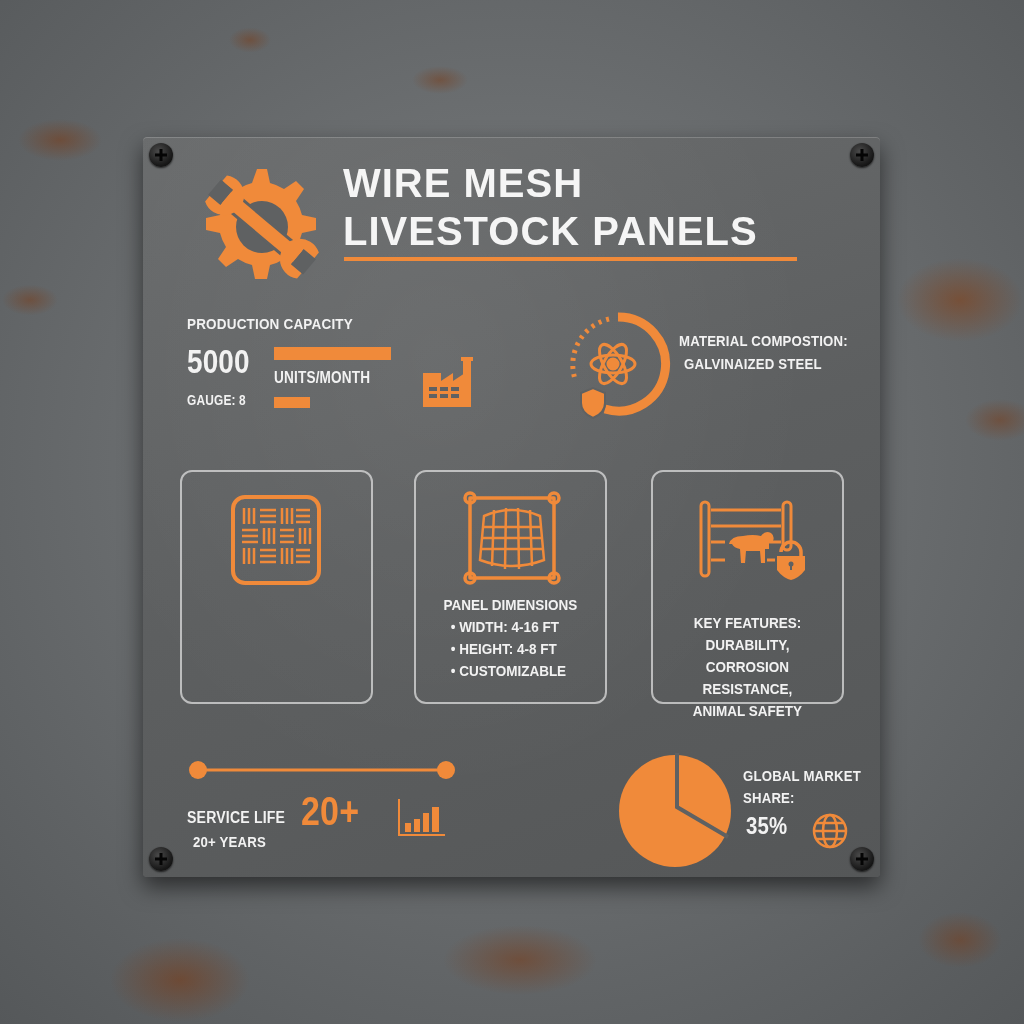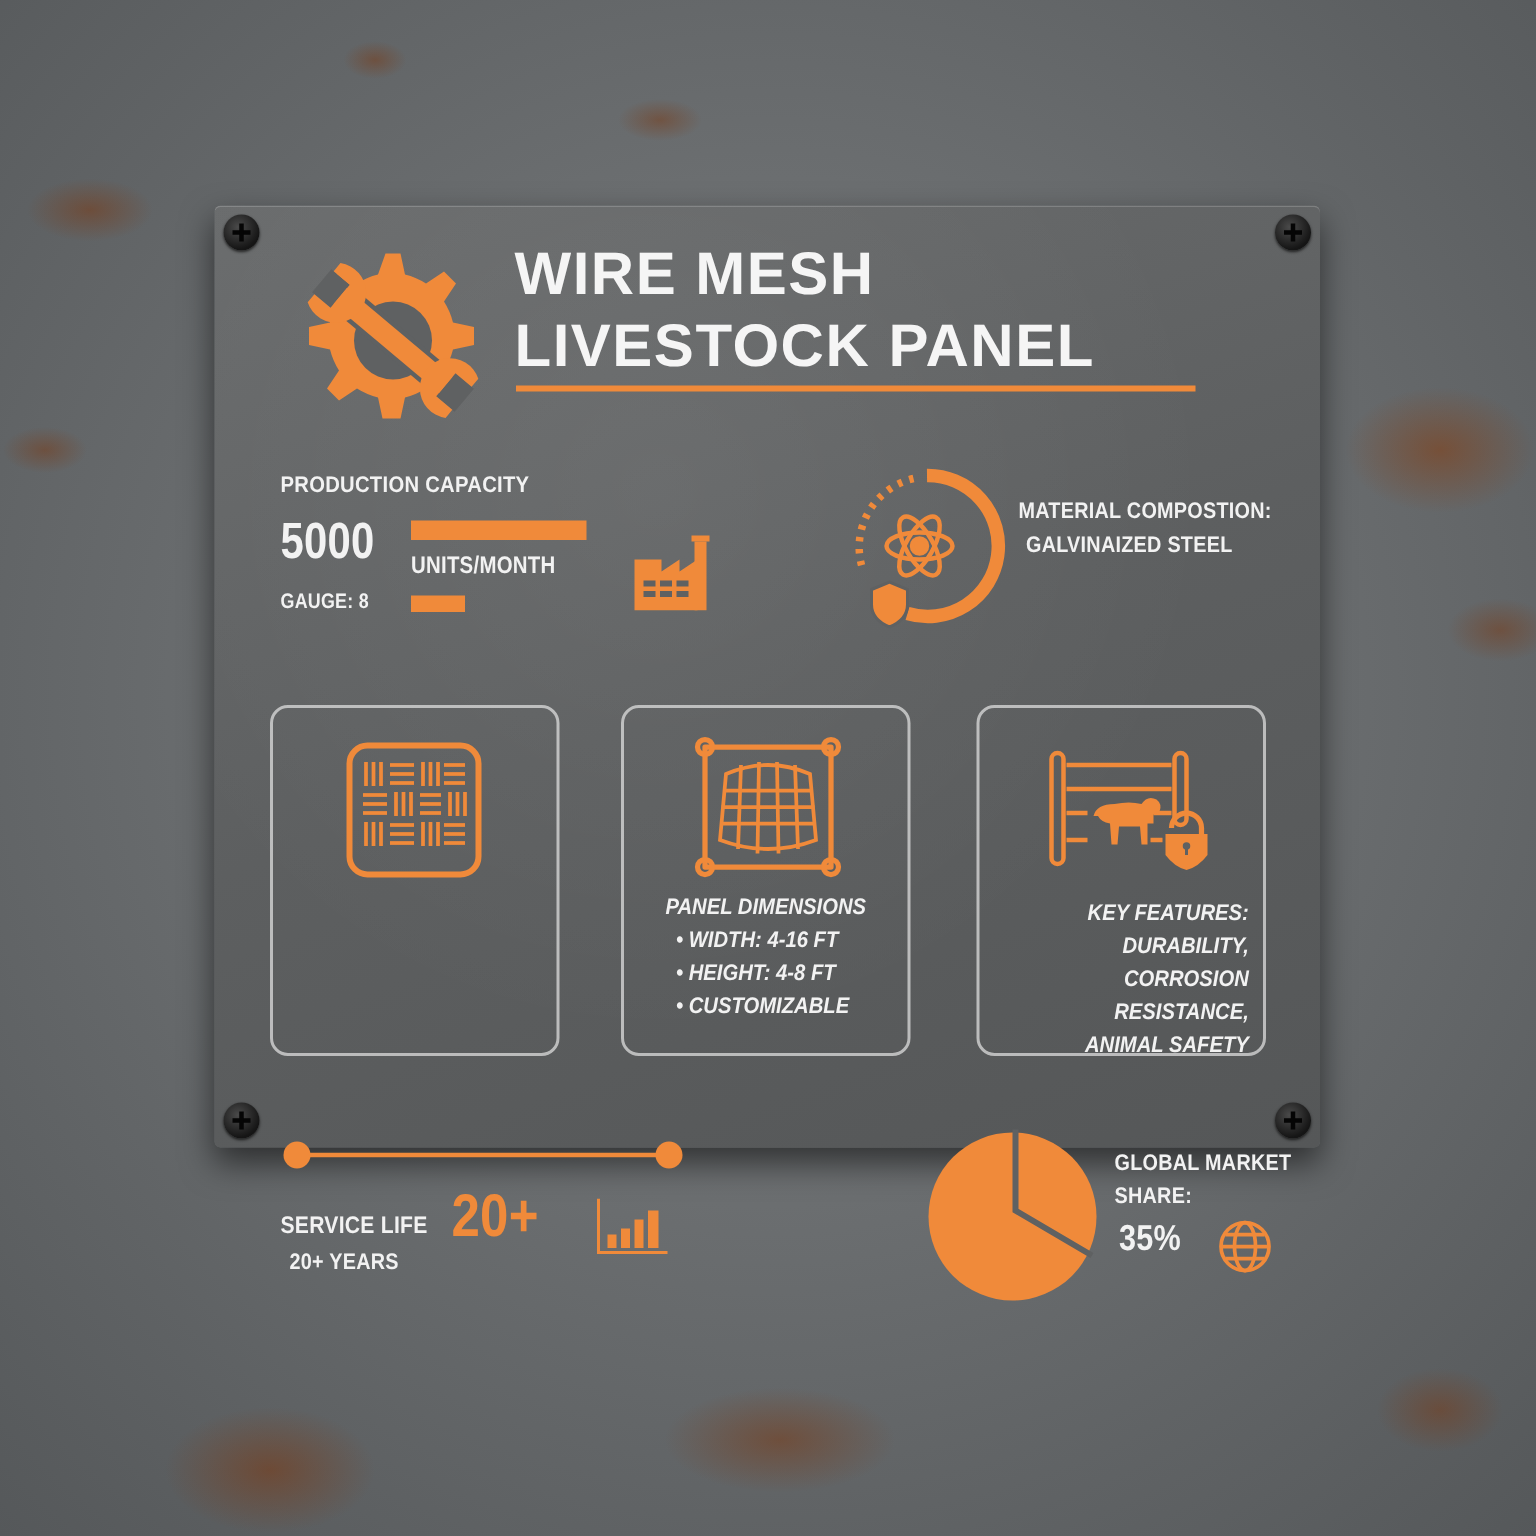--- a/index.html
+++ b/index.html
@@ -13,21 +13,21 @@
       radial-gradient(ellipse 50px 30px at 1000px 420px, rgba(120,60,25,0.5), transparent 70%),
       radial-gradient(ellipse 100px 60px at 180px 980px, rgba(120,60,25,0.6), transparent 70%),
       radial-gradient(ellipse 110px 50px at 520px 960px, rgba(120,60,25,0.55), transparent 70%),
       radial-gradient(ellipse 60px 40px at 960px 940px, rgba(120,60,25,0.5), transparent 70%),
       radial-gradient(ellipse 40px 20px at 440px 80px, rgba(120,60,25,0.5), transparent 70%),
       radial-gradient(ellipse 30px 18px at 250px 40px, rgba(120,60,25,0.5), transparent 70%),
       radial-gradient(circle at 50% 45%, #7d8081 0%, #6b6e70 45%, #55585a 100%);
     position: relative;
   }
   .plate {
-    position: absolute; left: 143px; top: 137px; width: 737px; height: 628px;
+    position: absolute; left: 143px; top: 137px; width: 737px; height: 740px;
     background:
       radial-gradient(ellipse at 40% 30%, rgba(255,255,255,0.06), transparent 60%),
       linear-gradient(160deg, #6a6c6d 0%, #5d5f60 50%, #555758 100%);
     border-radius: 4px;
     box-shadow: 0 10px 22px rgba(0,0,0,0.55), inset 0 1px 0 rgba(255,255,255,0.18);
   }
   .screw {
     position: absolute; width: 24px; height: 24px; border-radius: 50%;
     background: radial-gradient(circle at 40% 35%, #4a4a4a, #151515 70%);
     box-shadow: 0 1px 2px rgba(0,0,0,0.7);
@@ -45,21 +45,21 @@
   .txt { color: #f2f2f2; font-family: "DejaVu Sans", sans-serif; font-weight: bold; letter-spacing: 0.2px; transform-origin: left top; }
   .orange { color: #f08a3a; }
 
   .title { left: 200px; top: 22px; font-size: 40px; line-height: 48px; color: #f5f5f5; font-family: "Liberation Sans", sans-serif; font-weight: bold; letter-spacing: 1px; }
   .title-rule { left: 201px; top: 120px; width: 453px; height: 4px; background: #f08a3a; }
 
   .card {
     position: absolute; width: 193px; height: 234px; top: 333px;
     border: 2px solid rgba(230,230,230,0.7); border-radius: 12px;
   }
-  .card .lines { position: absolute; left: 0; right: 0; text-align: center; font-style: italic; }
+  .card .lines { position: absolute; left: 0; right: 0; text-align: center; }
   .card .line { display: block; font-size: 15px; line-height: 22px; color: #f2f2f2; font-weight: bold; font-family: "Liberation Sans", sans-serif; transform: scaleX(0.9); }
   .card .bullet { text-align: left; padding-left: 28px; }
   .bullet::before { content: "• "; }
 </style>
 </head>
 <body>
 
 <div class="plate">
   <span class="screw s-tl"></span>
   <span class="screw s-tr"></span>
@@ -74,21 +74,21 @@
     <g transform="rotate(-50 75 68)">
       <rect x="65" y="6" width="20" height="124" fill="#5f6162"></rect>
       <rect x="68" y="22" width="14" height="92" fill="#f08a3a"></rect>
       <path d="M58 10 a20 20 0 1 0 34 0 l-7 0 l0 14 l-20 0 l0 -14 z" fill="#f08a3a" transform="translate(0,-2)"></path>
       <path d="M58 126 a20 20 0 1 1 34 0 l-7 0 l0 -14 l-20 0 l0 14 z" fill="#f08a3a" transform="translate(0,2)"></path>
     </g>
   </svg>
 
   <div class="abs title">
     <div>WIRE MESH</div>
-    <div>LIVESTOCK PANEL</div>
+    <div>LIVESTOCK PANELS</div>
   </div>
   <div class="abs title-rule"></div>
 
   <div class="abs txt" style="left:44px; top:178px; font-size:15px; font-family:'Liberation Sans',sans-serif; transform:scaleX(0.9);">PRODUCTION CAPACITY</div>
   <div class="abs txt" style="left:44px; top:205px; font-size:34px; font-family:'Liberation Sans',sans-serif; transform:scaleX(0.82);">5000</div>
   <div class="abs txt" style="left:44px; top:255px; font-size:14px; font-family:'Liberation Sans',sans-serif; transform:scaleX(0.85);">GAUGE: 8</div>
   <div class="abs" style="left:131px; top:210px; width:117px; height:13px; background:#f08a3a;"></div>
   <div class="abs txt" style="left:131px; top:232px; font-size:16px; font-family:'Liberation Sans',sans-serif; transform:scaleX(0.85);">UNITS/MONTH</div>
   <div class="abs" style="left:131px; top:260px; width:36px; height:11px; background:#f08a3a;"></div>
 
@@ -202,21 +202,21 @@
           <line x1="70" y1="62" x2="78" y2="62"></line>
       </g>
       <path d="M32 46 q2 -8 14 -8 q10 -2 18 0 q4 -6 10 -3 q4 3 2 8 l-4 2 l0 6 l-4 0 l0 14 l-4 0 l-1 -12 l-14 0 l-1 12 l-4 0 l-1 -14 q-6 -1 -8 -5 z" fill="#f08a3a"></path>
       <g>
         <path d="M84 54 a10 10 0 0 1 20 0 l0 6" fill="none" stroke="#f08a3a" stroke-width="3.5"></path>
         <path d="M80 58 l28 0 l0 14 q-6 8 -14 10 q-8 -2 -14 -10 z" fill="#f08a3a"></path>
         <circle cx="94" cy="66" r="2.5" fill="#5f6162"></circle>
         <rect x="93" y="66" width="2" height="6" fill="#5f6162"></rect>
       </g>
     </svg>
-    <div class="lines" style="top:126px;text-align:right;">
+    <div class="lines" style="top:140px;">
       <span class="line">KEY FEATURES:</span>
       <span class="line">DURABILITY,</span>
       <span class="line">CORROSION RESISTANCE,</span>
       <span class="line">ANIMAL SAFETY</span>
     </div>
   </div>
 
   <svg class="abs" style="left:44px; top:622px;" width="270" height="22" viewBox="0 0 270 22">
     <line x1="12" y1="11" x2="258" y2="11" stroke="#f08a3a" stroke-width="3"></line>
     <circle cx="11" cy="11" r="9" fill="#f08a3a"></circle>

